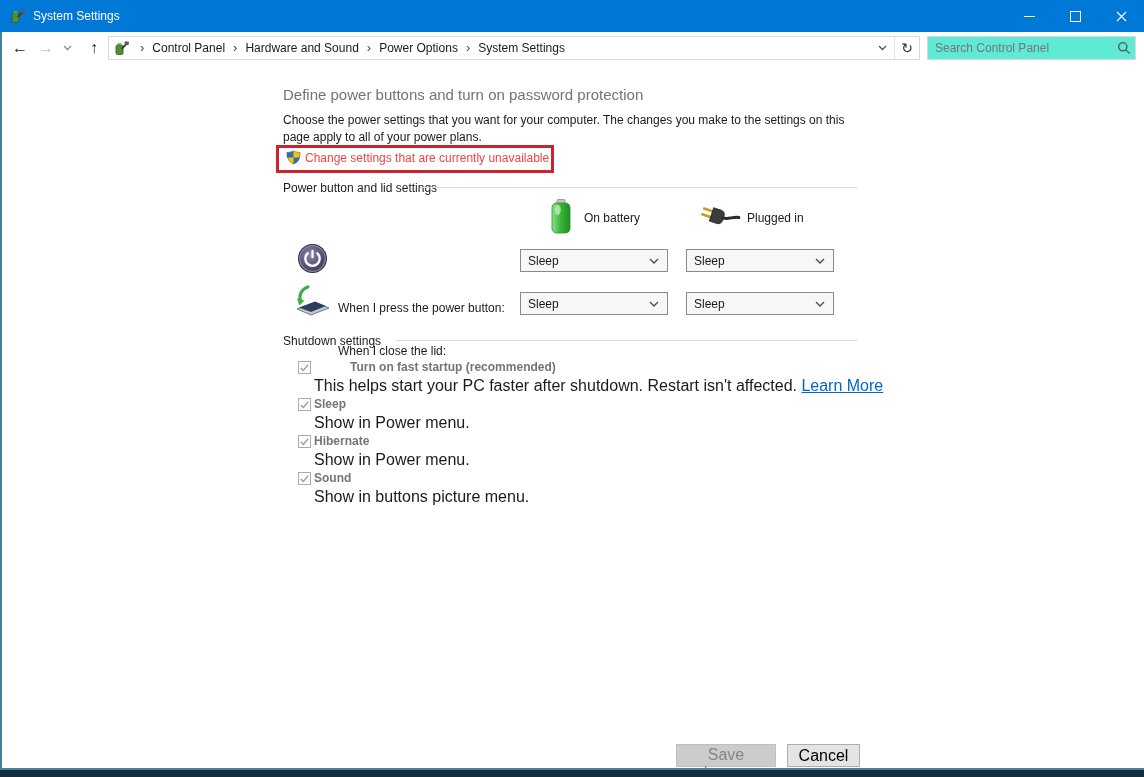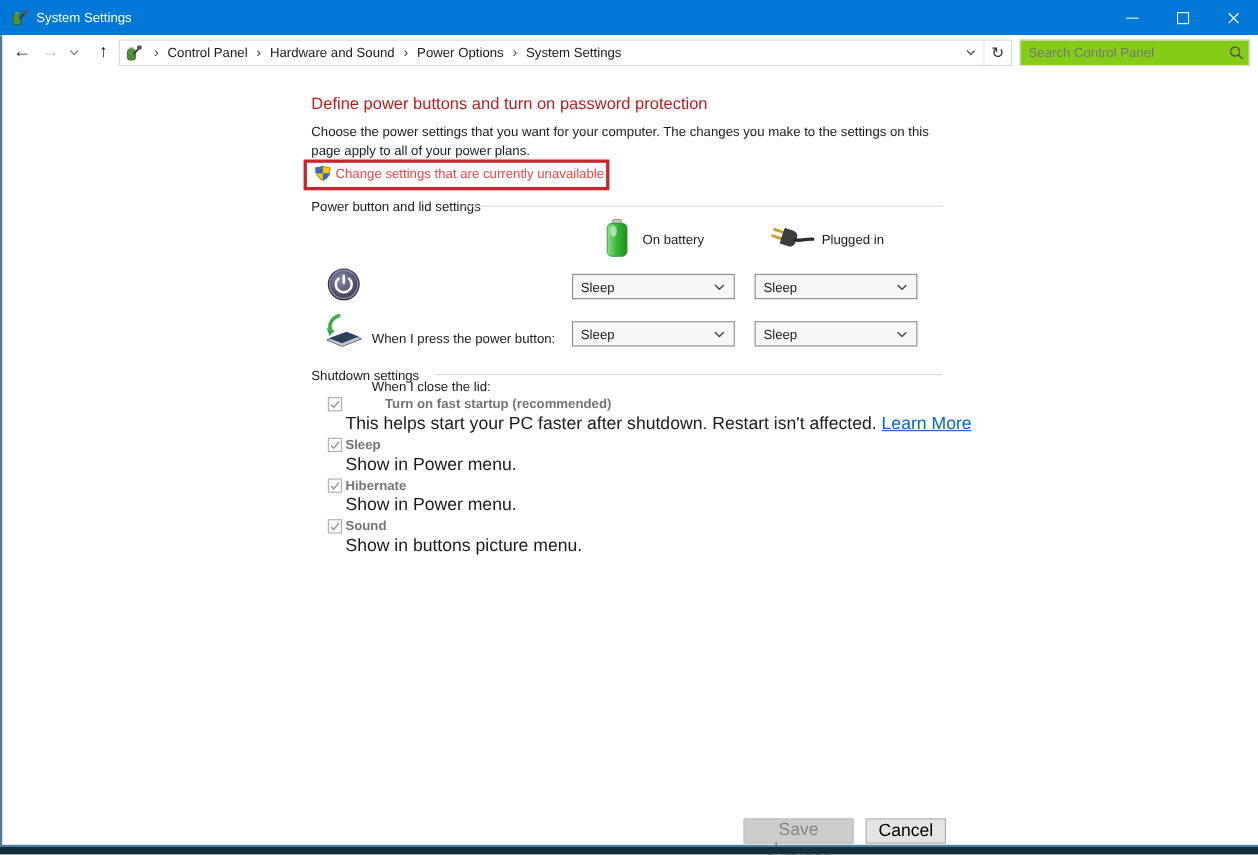--- a/index.html
+++ b/index.html
@@ -23,33 +23,33 @@
   .nav-chevsm{left:60px;width:14px;color:#8a8a8a;}
   .nav-up{left:82px;color:#1d1d1d;}
   .addressbar{position:absolute;left:108px;top:36px;width:812px;height:24px;border:1px solid #d9d9d9;box-sizing:border-box;display:flex;align-items:center;background:#fff;}
   .crumb-icon{width:16px;height:16px;margin:0 4px 0 5px;flex:0 0 auto;}
   .crumb{font-size:12px;color:#1a1a1a;white-space:nowrap;padding:0 2px;cursor:default;}
   .crumb-sep{font-size:13px;color:#444;padding:0 6px;line-height:22px;}
   .addr-spacer{flex:1;}
   .addr-btn{width:24px;height:22px;display:flex;align-items:center;justify-content:center;flex:0 0 auto;}
   .addr-divider{width:1px;height:22px;background:#e3e3e3;flex:0 0 auto;}
   .refresh-glyph{font-size:14px;color:#333;}
-  .searchbox{position:absolute;left:927px;top:36px;width:209px;height:24px;border:1px solid #d9d9d9;box-sizing:border-box;display:flex;align-items:center;background:#84cc16;}
+  .searchbox{position:absolute;left:927px;top:36px;width:209px;height:24px;border:1px solid #d9d9d9;box-sizing:border-box;display:flex;align-items:center;background:#5eead4;}
   .searchbox input{border:none;outline:none;flex:1;font-family:"Liberation Sans",sans-serif;font-size:12px;color:#333;padding:0 0 0 7px;background:transparent;}
   .searchbox input::placeholder{color:#767676;}
   .search-icon{width:22px;height:22px;display:flex;align-items:center;justify-content:center;flex:0 0 auto;}
 
   
   .wborder-l{position:absolute;left:0;top:32px;width:2px;height:738px;background:#4a7f9b;}
   .wborder-r{position:absolute;right:0;top:32px;width:2px;height:738px;background:#4a7f9b;}
   .wborder-b{position:absolute;left:0;top:768px;width:1144px;height:2px;background:#4a7f9b;}
   .darkstrip{position:absolute;left:0;top:770px;width:1144px;height:7px;background:#132f3d;}
 
   
-  .heading{position:absolute;left:283px;top:86px;font-size:15px;color:#b91c1c;white-space:nowrap;}
+  .heading{position:absolute;left:283px;top:86px;font-size:15px;color:#737373;white-space:nowrap;}
   .intro{position:absolute;left:283px;top:112px;width:566px;font-size:12px;line-height:17px;color:#1a1a1a;}
 
   .annotation-box{position:absolute;left:276px;top:145px;width:272px;height:22px;border:3px solid #c9252c;z-index:5;}
   .uac-row{position:absolute;left:286px;top:150px;display:flex;align-items:center;z-index:6;}
   .uac-shield{width:15px;height:15px;margin-right:4px;}
   .uac-link{font-size:12px;color:#ef4444;text-decoration:none;white-space:nowrap;cursor:pointer;}
 
   .group-header{position:absolute;font-size:12px;color:#1a1a1a;white-space:nowrap;}
   .group-line{position:absolute;height:1px;background:#d9d9d9;}
 

